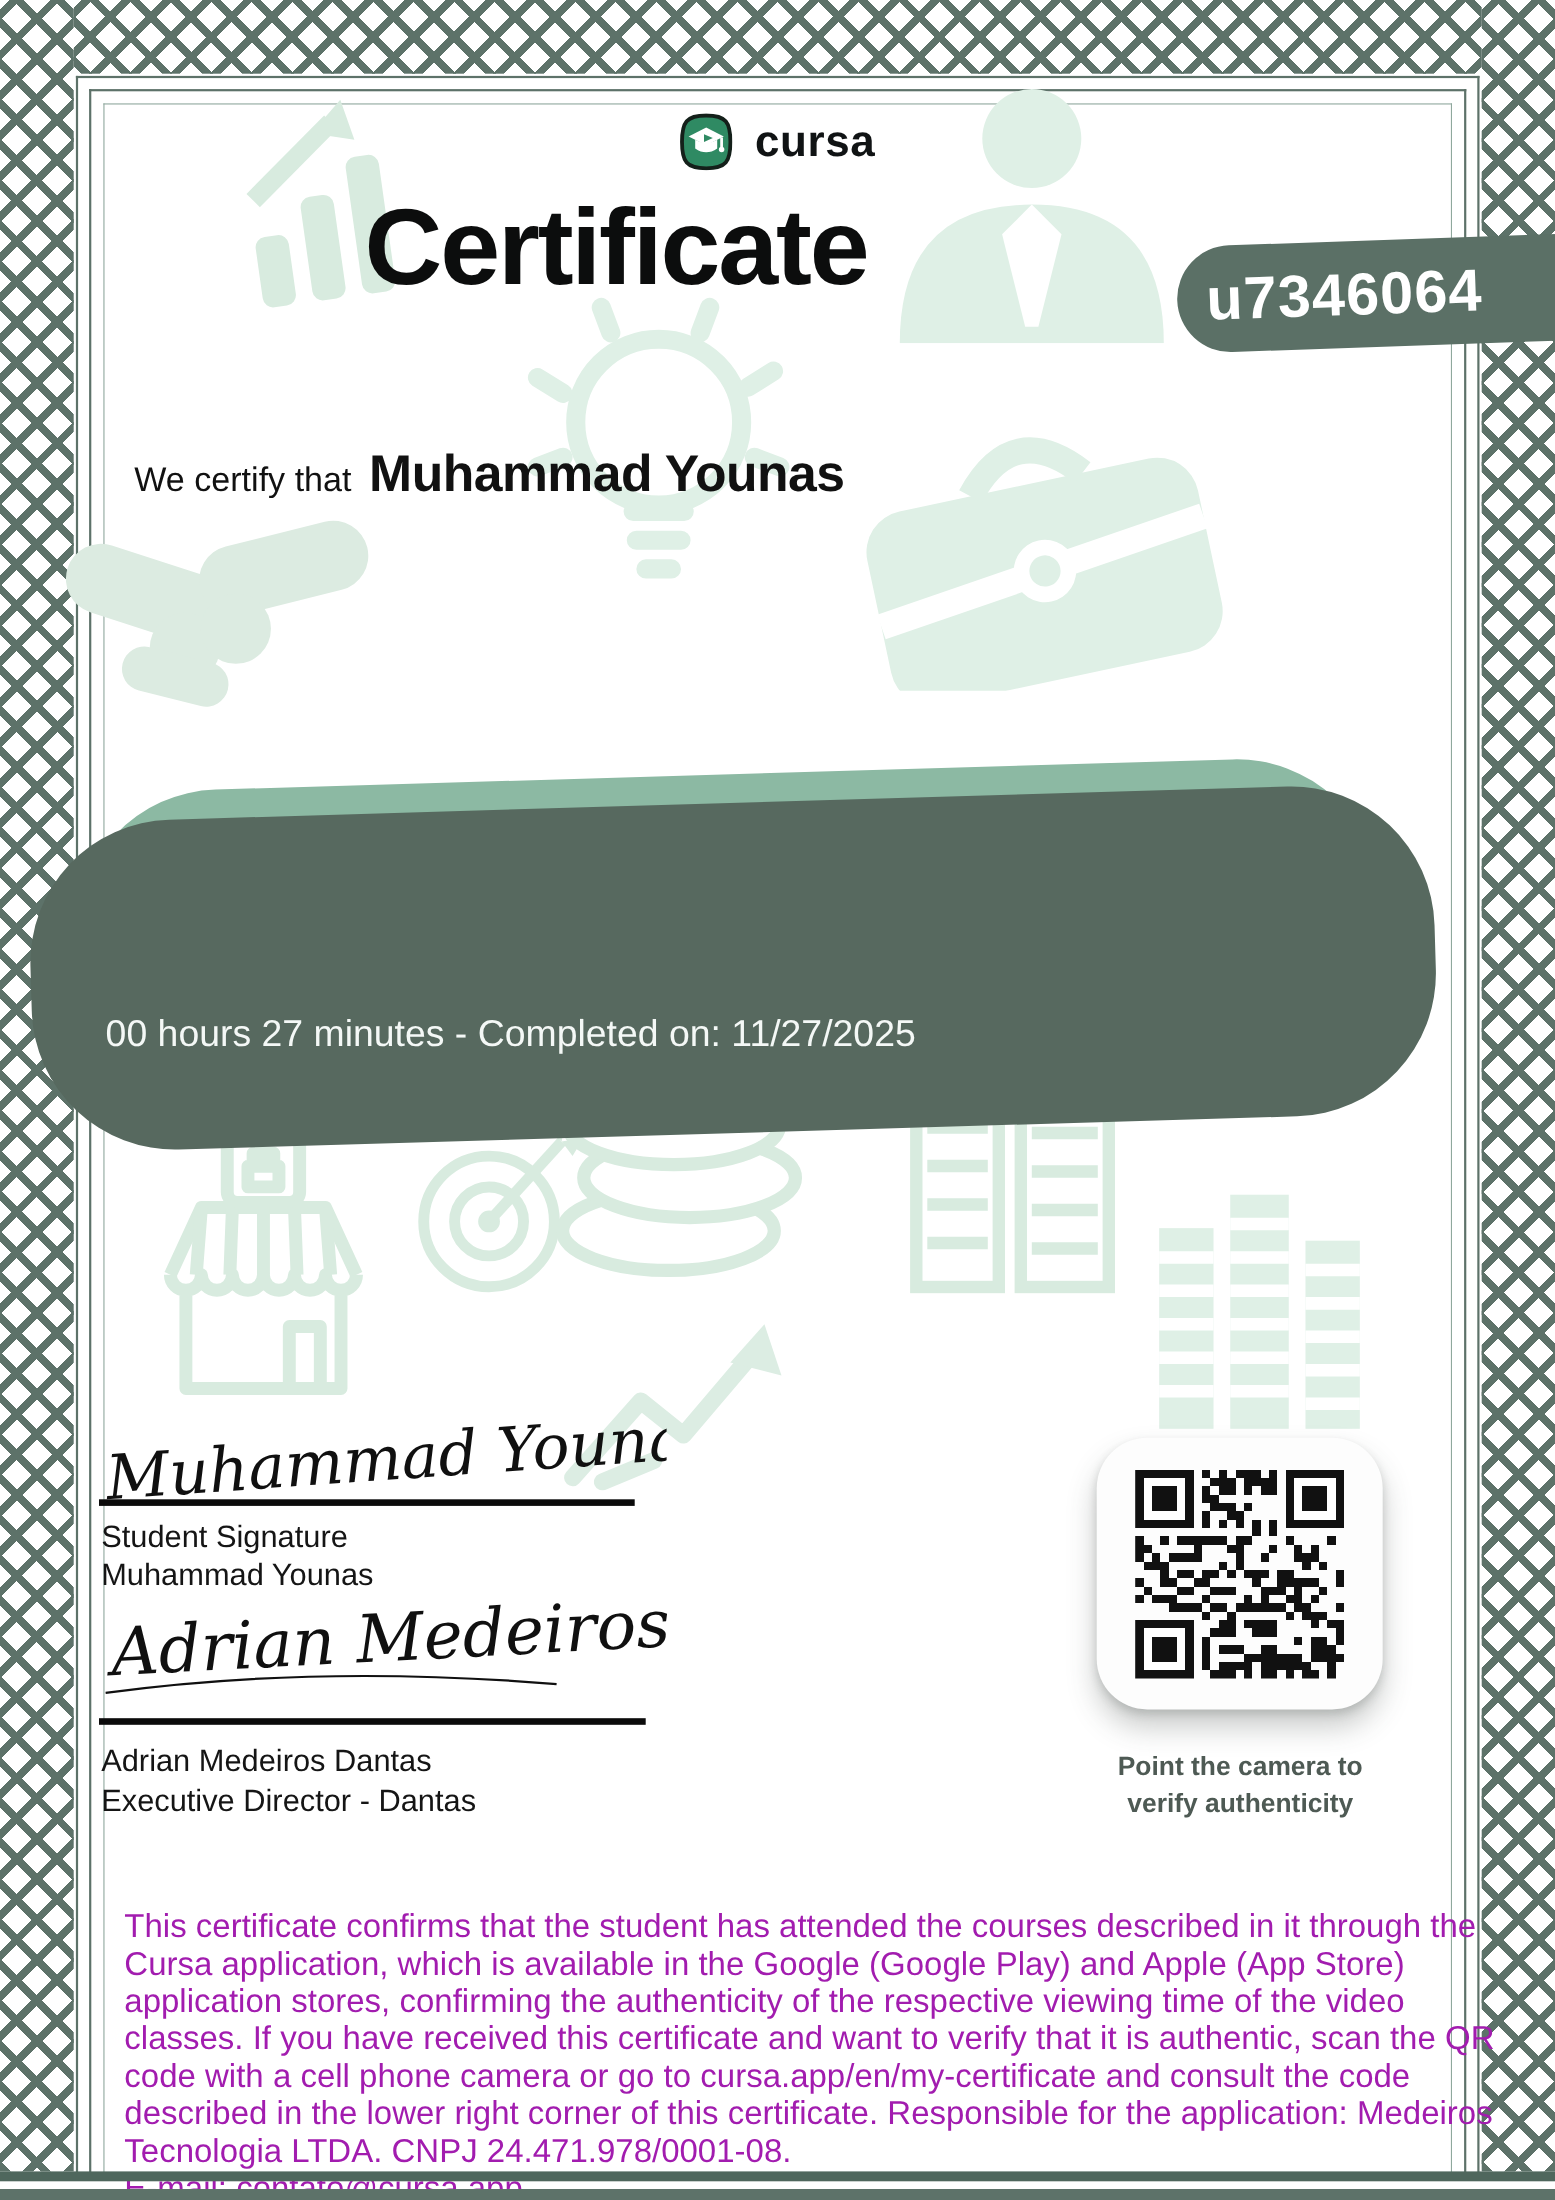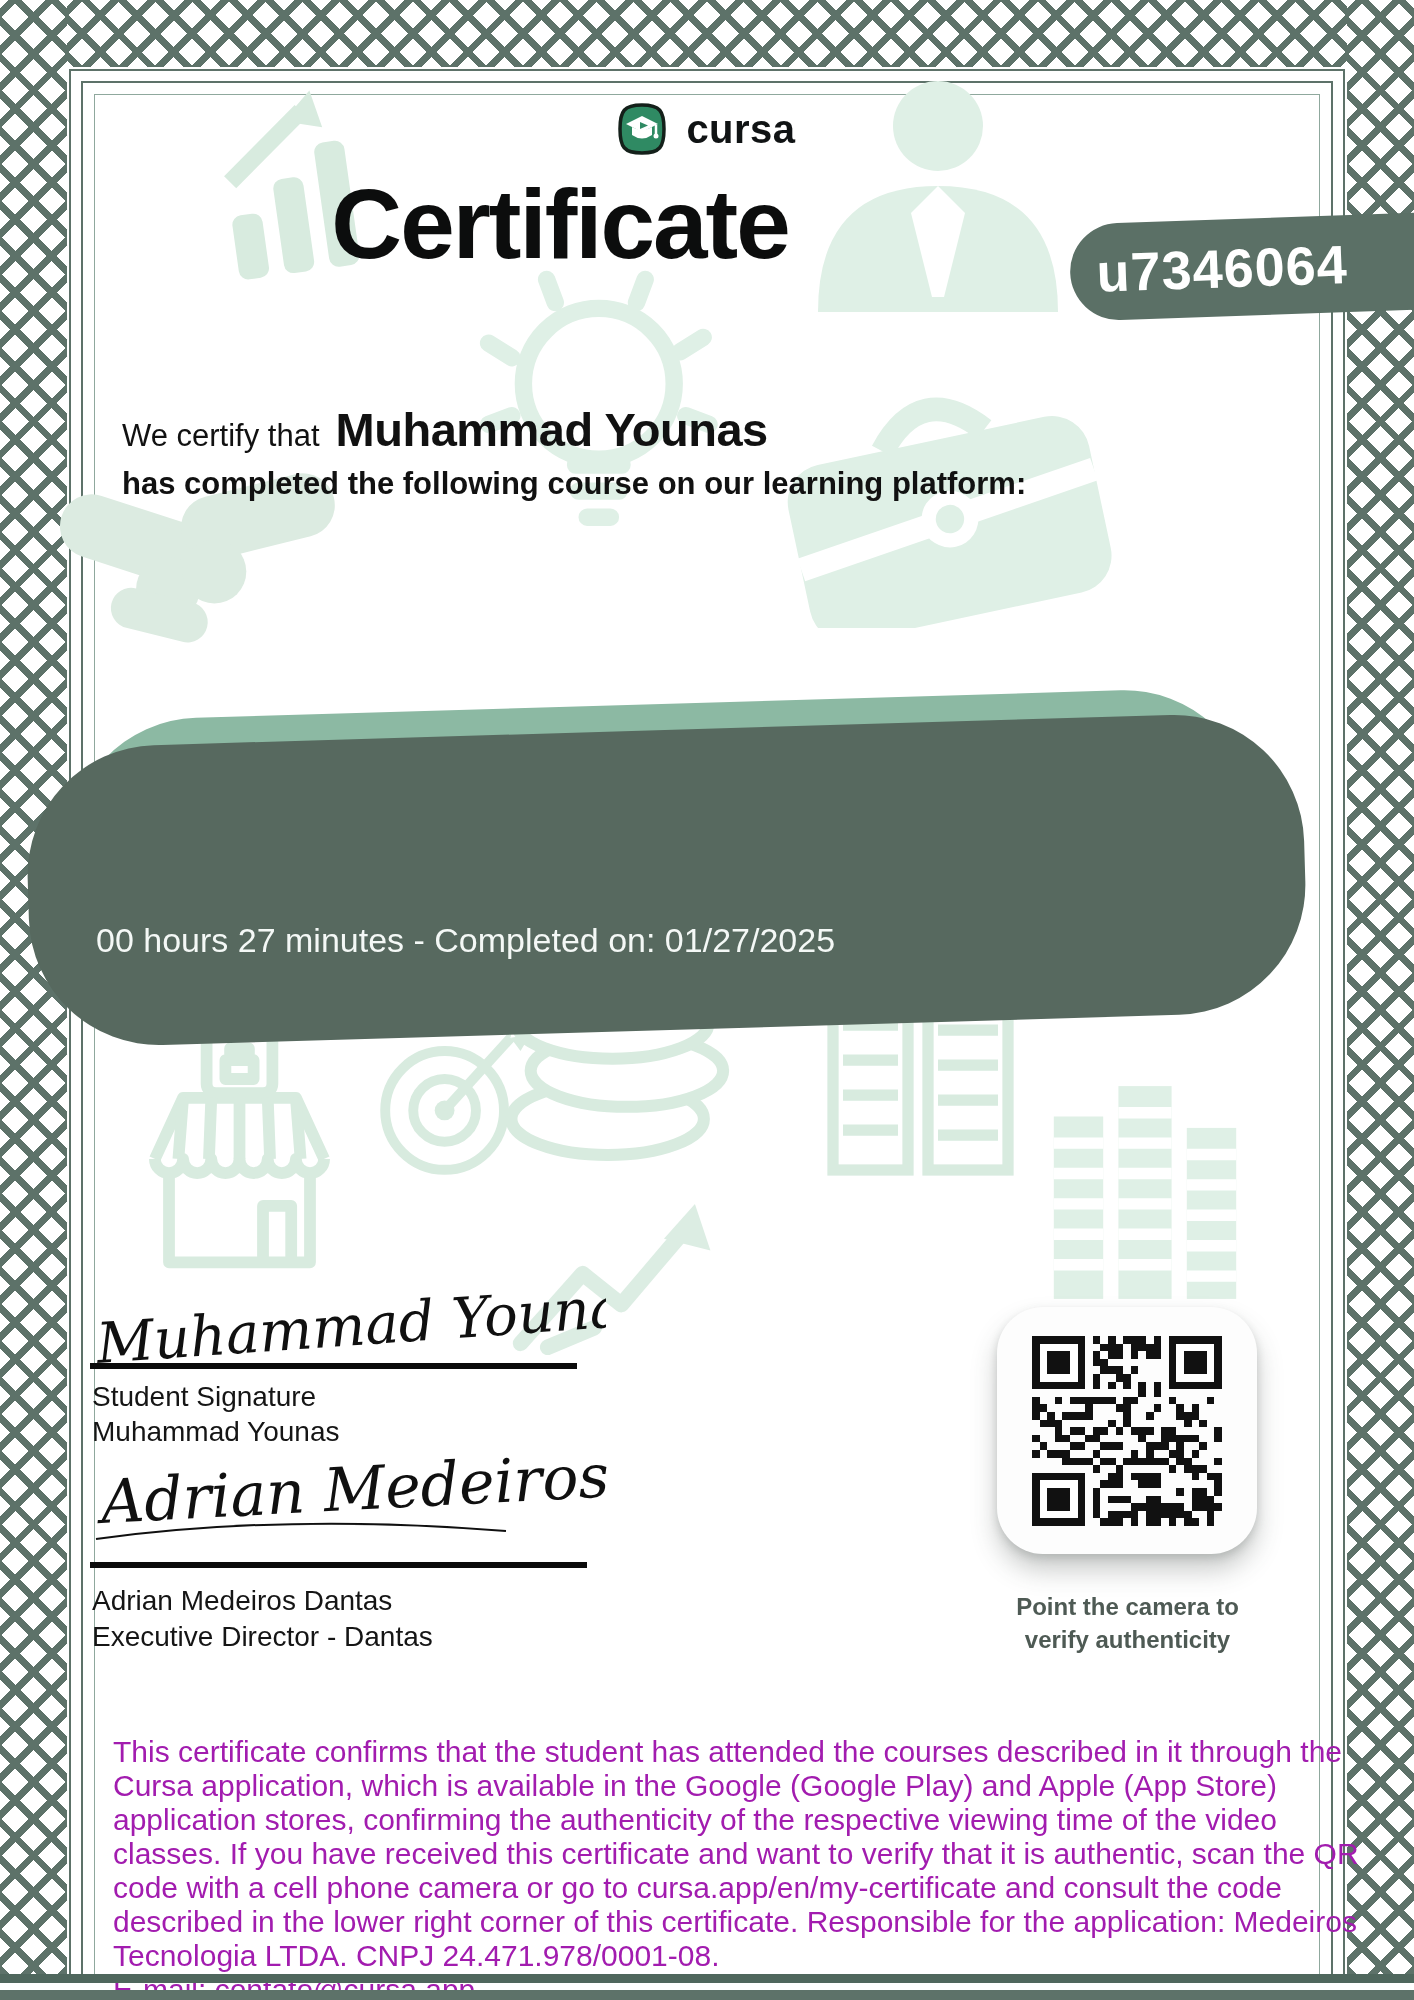--- a/index.html
+++ b/index.html
@@ -182,25 +182,24 @@
   <div class="title">Certificate</div>
 
   <div class="code-badge">
     <span>u7346064</span>
   </div>
 
   <div class="intro1">
     <span class="pre">We certify that</span>
     <span class="name">Muhammad Younas</span>
   </div>
-  <div class="intro2">has completed the following course on our learning platform:</div>
 
   <div class="blob blob-light"></div>
   <div class="blob blob-dark"></div>
-  <div class="course-details">00 hours 27 minutes - Completed on: 01/27/2025</div>
+  <div class="course-details">00 hours 27 minutes - Completed on: 11/27/2025</div>
 
   <svg class="sigscript" style="left:86px;top:1293px" width="520" height="100" viewBox="0 0 520 100">
     <text x="12" y="70" font-family="DejaVu Serif, serif" font-style="italic" font-size="56" fill="#101010" transform="rotate(-4 12 70)">Muhammad Younas</text>
   </svg>
   <div class="sigline" style="left:90px;top:1363px;width:487px"></div>
   <div class="siglabel" style="left:92px;top:1381px">Student Signature</div>
   <div class="siglabel" style="left:92px;top:1416px">Muhammad Younas</div>
 
   <svg class="sigscript" style="left:86px;top:1443px" width="540" height="115" viewBox="0 0 540 115">
     <text x="16" y="80" font-family="DejaVu Serif, serif" font-style="italic" font-size="60" fill="#101010" transform="rotate(-3 16 80)">Adrian Medeiros</text>

